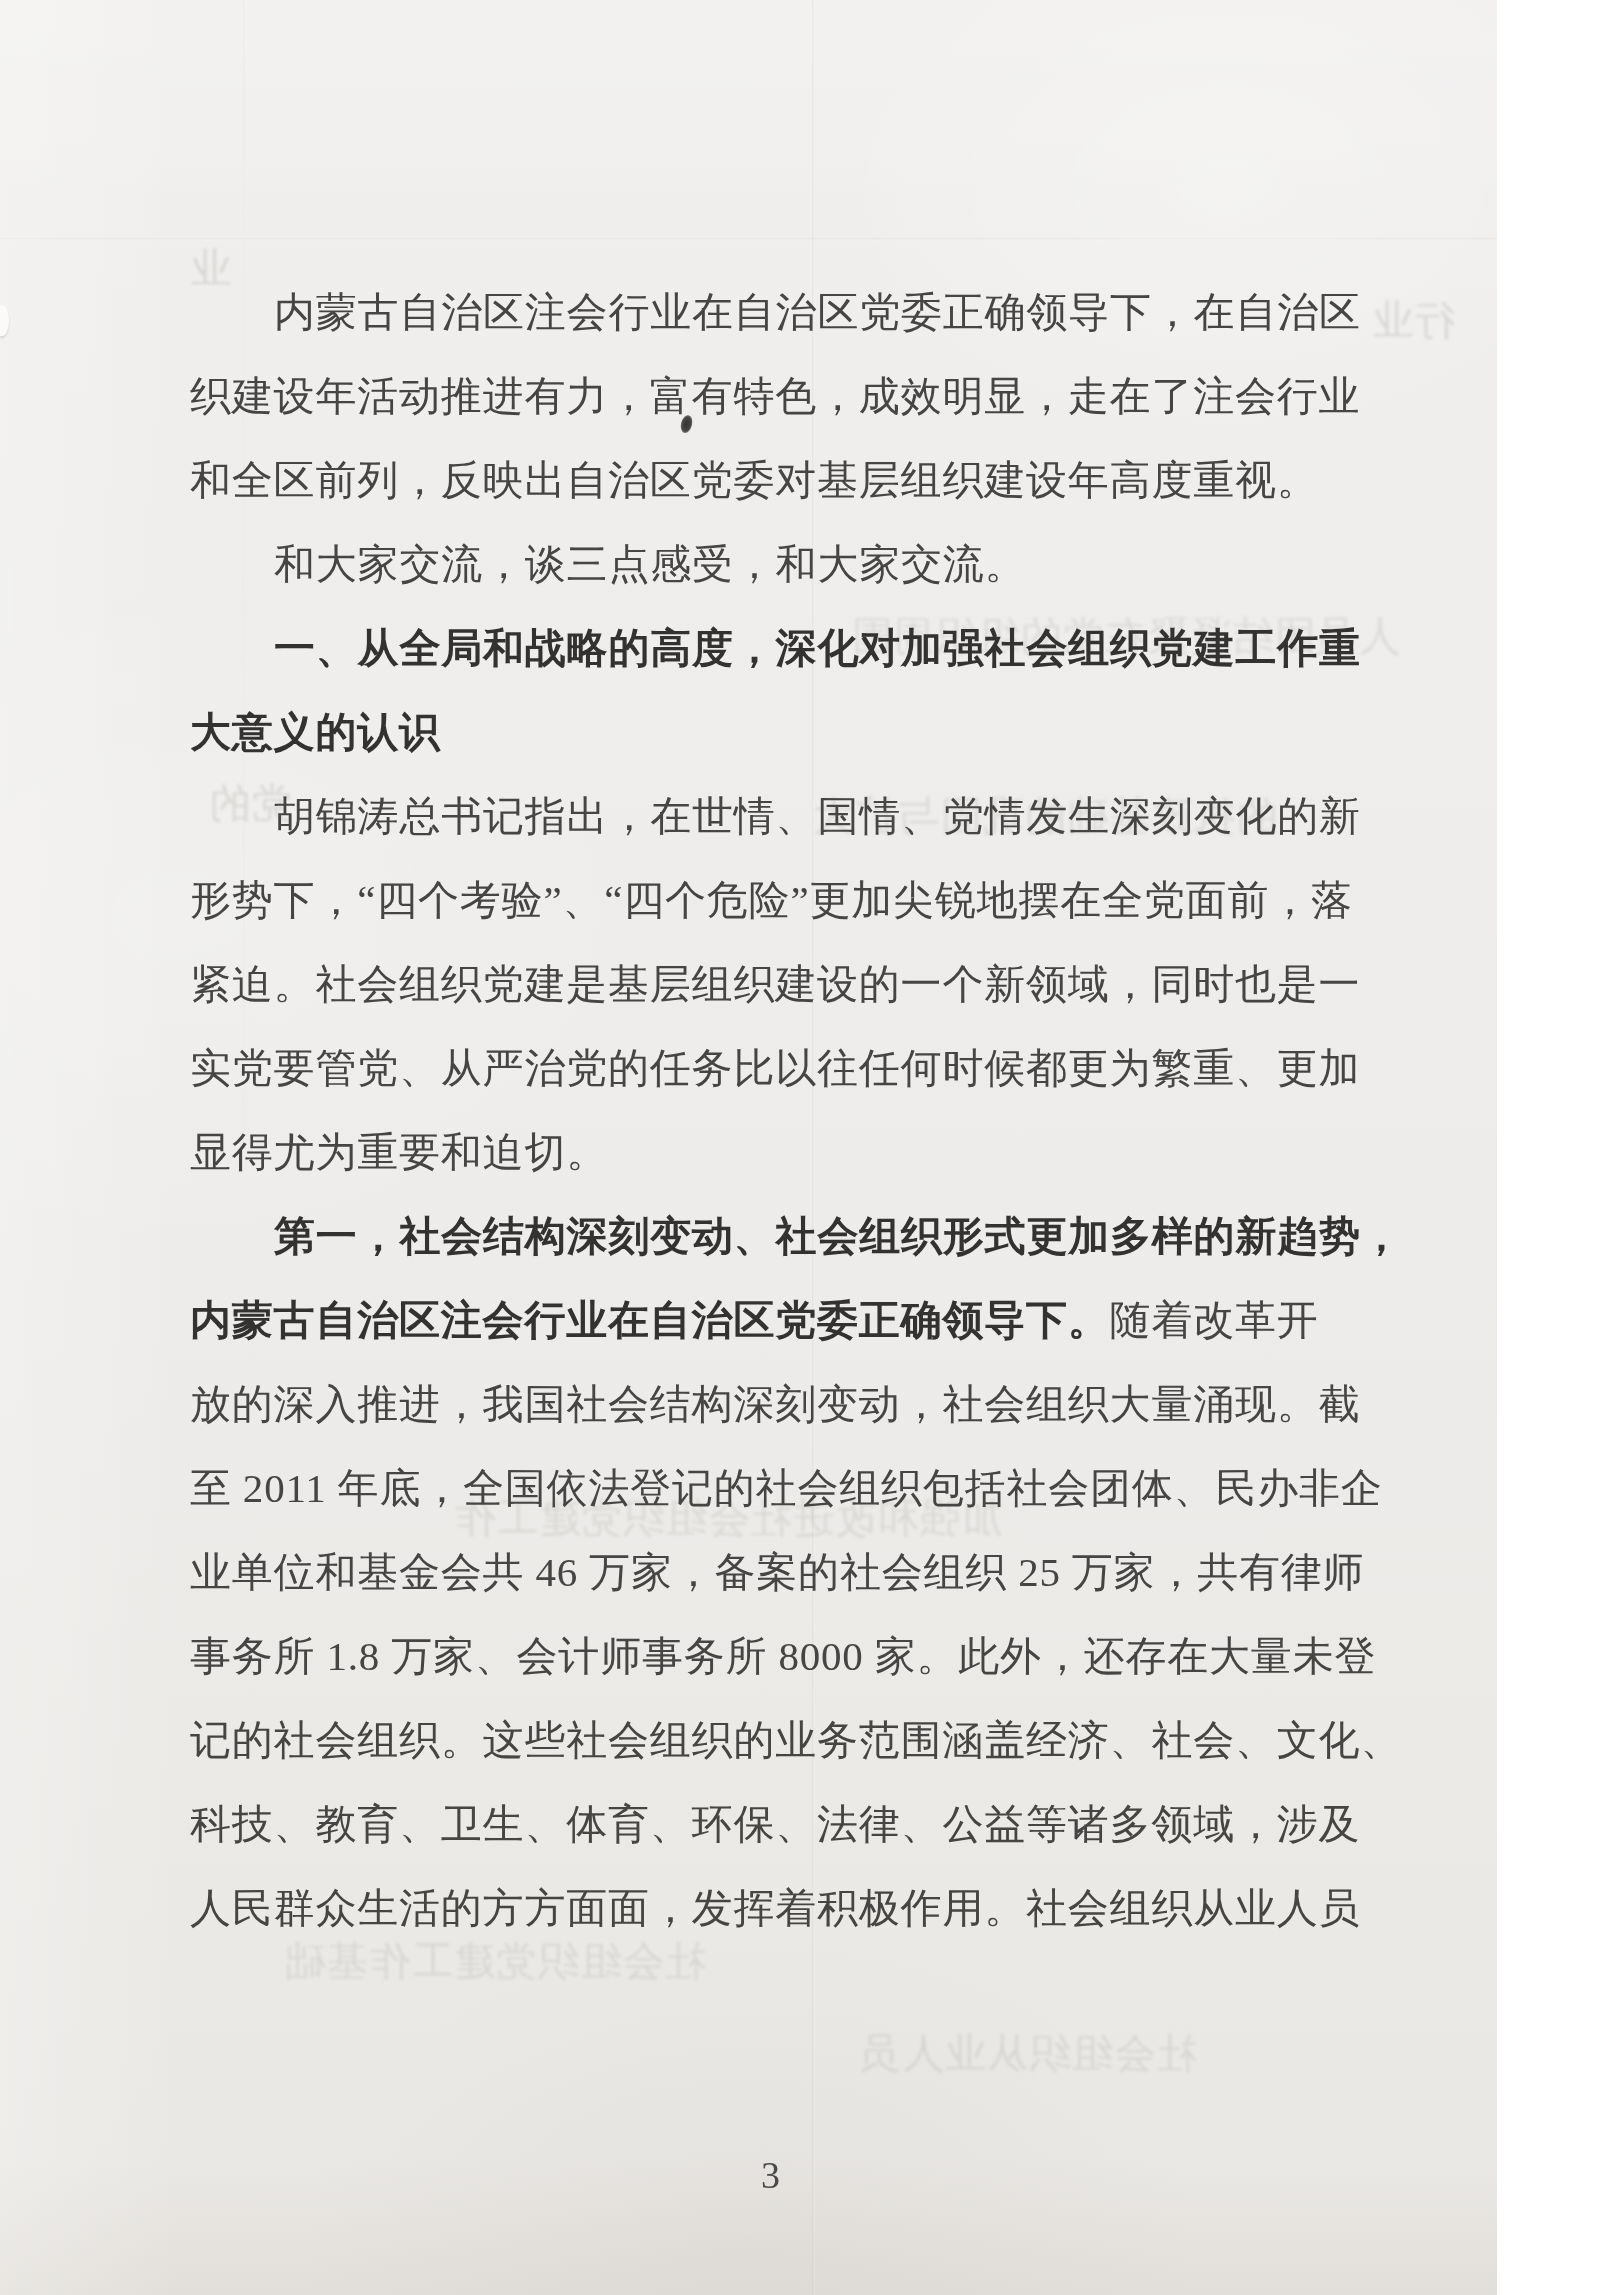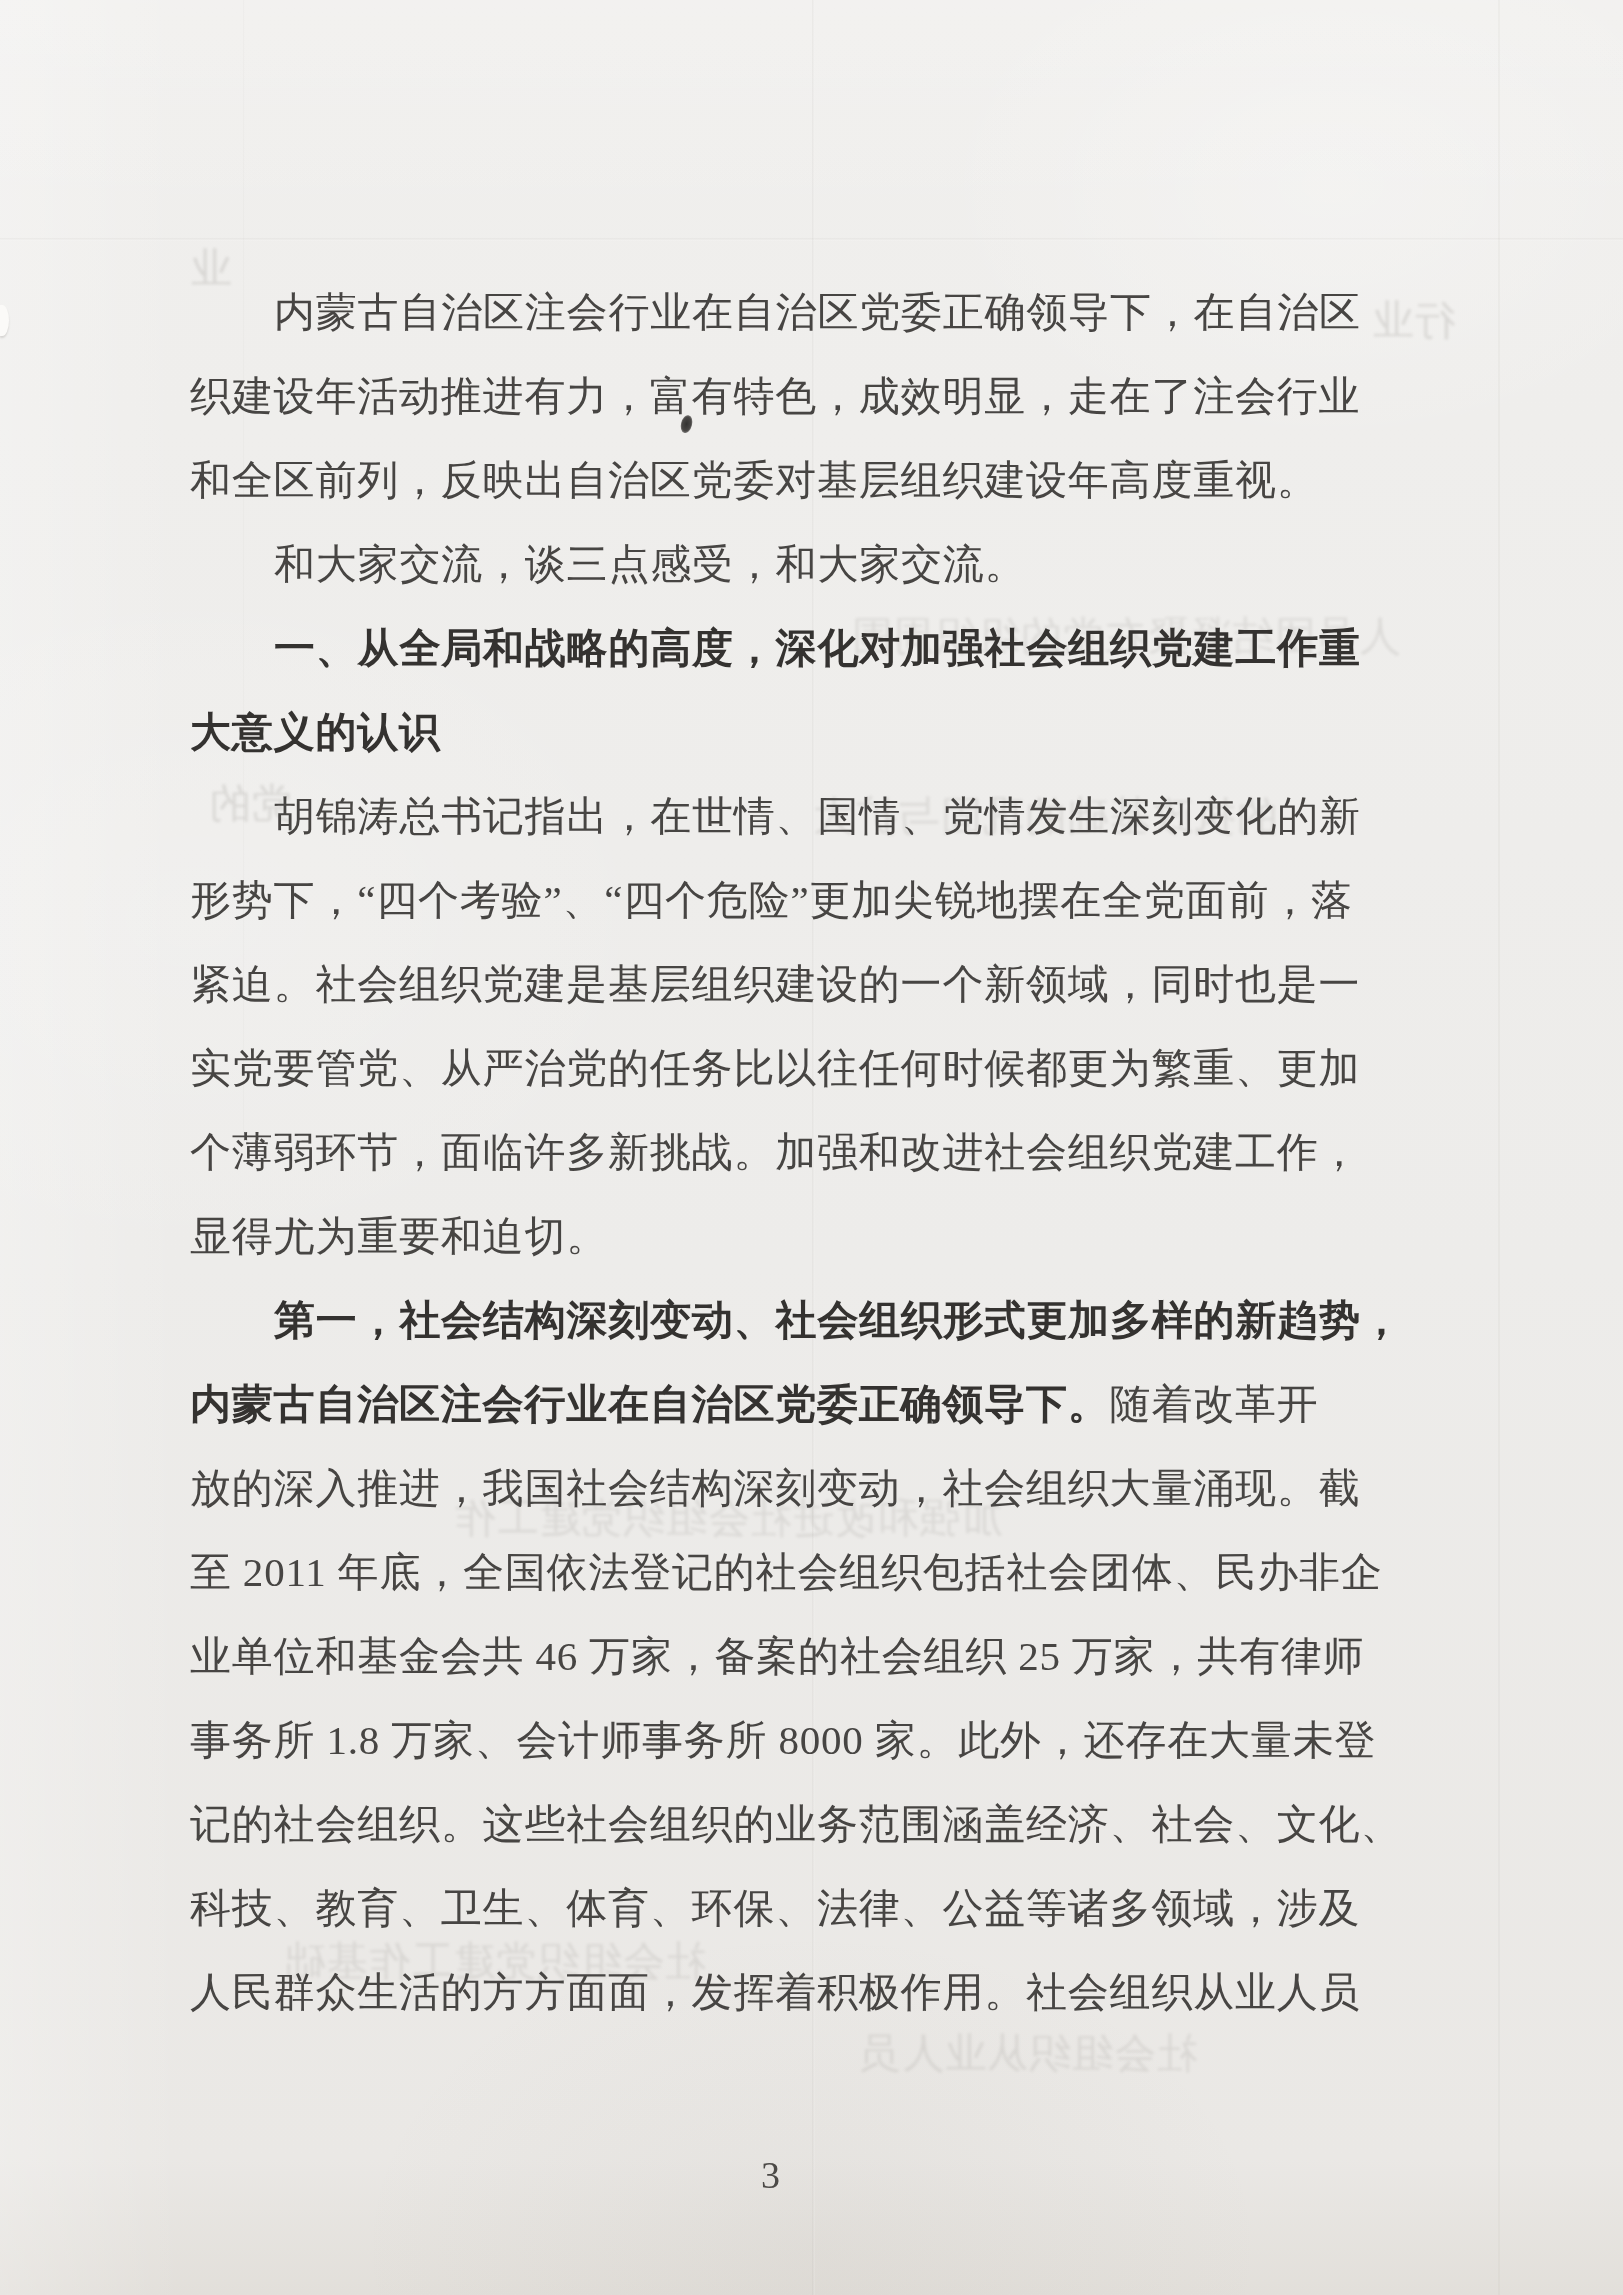--- a/index.html
+++ b/index.html
@@ -1,21 +1,21 @@
 <!DOCTYPE html>
 <html style="font-size:10.5px"><head>
 <meta charset="utf-8">
 <style>
   * { margin:0; padding:0; box-sizing:border-box; }
   html,body { width:1623px; height:2295px; }
   body { font-family:"Liberation Serif", serif; }
 
   .sheet{
     position:relative;
-    width:1623px; height:2295px;
+    width:1497px; height:2295px;
     background:linear-gradient(180deg,#f0efed 0%,#edecea 55%,#eae8e5 94%,#e2dfda 100%);
     overflow:hidden;
   }
   
   .sheet::before{
     content:""; position:absolute; inset:0; pointer-events:none;
     background:
       radial-gradient(ellipse 589px 393px at 82% 8%, rgba(255,255,255,.25), transparent 70%),
       radial-gradient(ellipse 720px 524px at 12% 40%, rgba(255,255,255,.16), transparent 70%),
       radial-gradient(ellipse 655px 458px at 50% 98%, rgba(120,112,100,.05), transparent 70%);
@@ -93,21 +93,20 @@
     <div class="ln indent"><span class="b"></span><span>内蒙古自治区注会行业在自治区党委正确领导下，在自治区</span></div>
     <div class="ln"><span class="b"></span><span>织建设年活动推进有力，富有特色，成效明显，走在了注会行业</span></div>
     <div class="ln"><span class="b"></span><span>和全区前列，反映出自治区党委对基层组织建设年高度重视。</span></div>
     <div class="ln indent"><span class="b"></span><span>和大家交流，谈三点感受，和大家交流。</span></div>
     <div class="ln indent"><span class="b">一、从全局和战略的高度，深化对加强社会组织党建工作重</span><span></span></div>
     <div class="ln"><span class="b">大意义的认识</span><span></span></div>
     <div class="ln indent"><span class="b"></span><span>胡锦涛总书记指出，在世情、国情、党情发生深刻变化的新</span></div>
     <div class="ln"><span class="b"></span><span>形势下，“四个考验”、“四个危险”更加尖锐地摆在全党面前，落</span></div>
     <div class="ln"><span class="b"></span><span>紧迫。社会组织党建是基层组织建设的一个新领域，同时也是一</span></div>
     <div class="ln"><span class="b"></span><span>实党要管党、从严治党的任务比以往任何时候都更为繁重、更加</span></div>
-    <div class="ln"><span class="b"></span><span>个薄弱环节，面临许多新挑战。加强和改进社会组织党建工作，</span></div>
     <div class="ln"><span class="b"></span><span>显得尤为重要和迫切。</span></div>
     <div class="ln indent"><span class="b">第一，社会结构深刻变动、社会组织形式更加多样的新趋势，</span><span></span></div>
     <div class="ln"><span class="b">内蒙古自治区注会行业在自治区党委正确领导下。</span><span>随着改革开</span></div>
     <div class="ln"><span class="b"></span><span>放的深入推进，我国社会结构深刻变动，社会组织大量涌现。截</span></div>
     <div class="ln"><span class="b"></span><span>至 2011 年底，全国依法登记的社会组织包括社会团体、民办非企</span></div>
     <div class="ln"><span class="b"></span><span>业单位和基金会共 46 万家，备案的社会组织 25 万家，共有律师</span></div>
     <div class="ln"><span class="b"></span><span>事务所 1.8 万家、会计师事务所 8000 家。此外，还存在大量未登</span></div>
     <div class="ln"><span class="b"></span><span>记的社会组织。这些社会组织的业务范围涵盖经济、社会、文化、</span></div>
     <div class="ln"><span class="b"></span><span>科技、教育、卫生、体育、环保、法律、公益等诸多领域，涉及</span></div>
     <div class="ln"><span class="b"></span><span>人民群众生活的方方面面，发挥着积极作用。社会组织从业人员</span></div>

